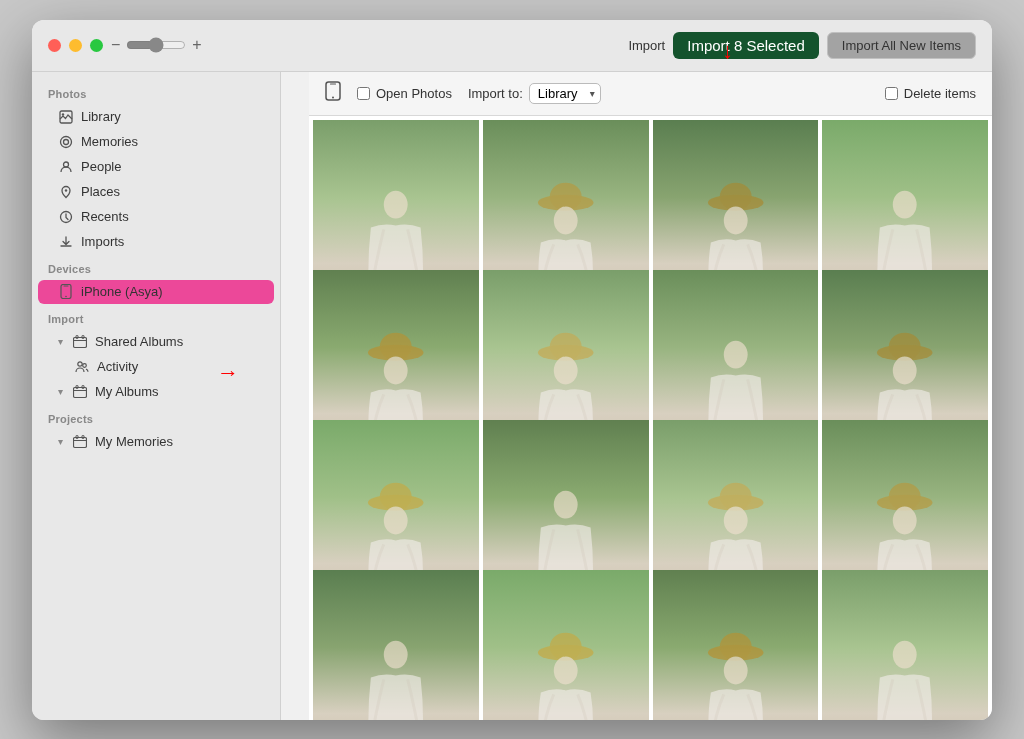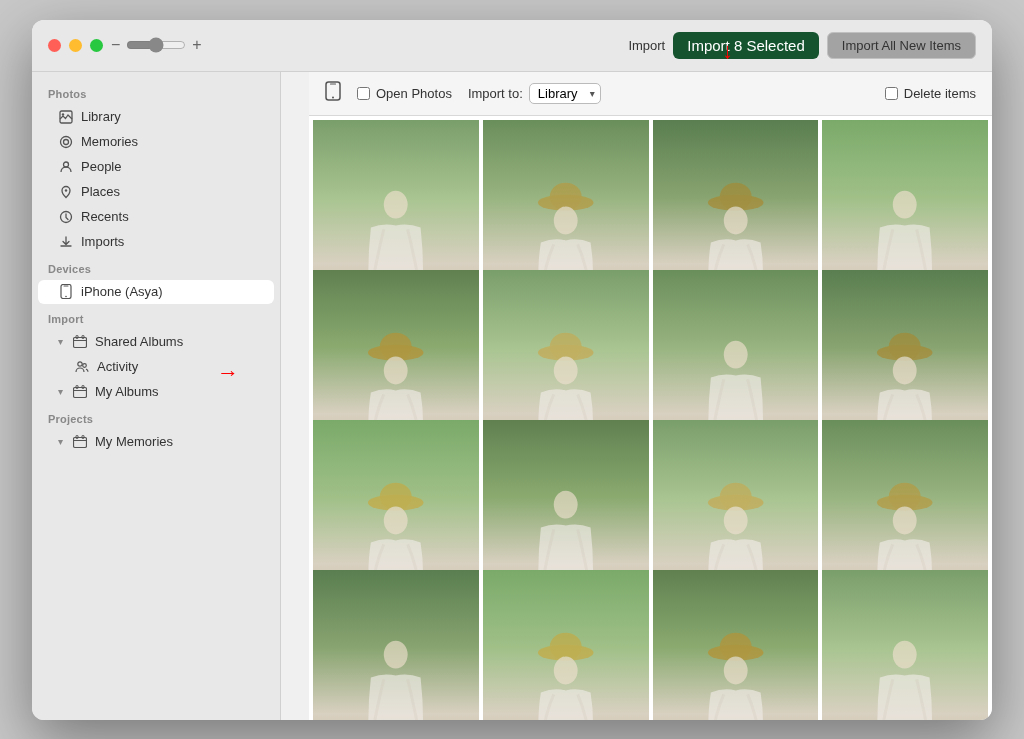--- a/index.html
+++ b/index.html
@@ -113,21 +113,21 @@
       display: flex;
       align-items: center;
       gap: 7px;
       padding: 4px 12px 4px 20px;
       font-size: 13px;
       color: #333;
       cursor: pointer;
       border-radius: 6px;
       margin: 1px 6px;
     }
-    .sidebar-item.active { background: #ffffff; }
+    .sidebar-item.active { background: #ec4899; }
     .sidebar-icon {
       width: 16px;
       height: 16px;
       display: flex;
       align-items: center;
       justify-content: center;
       flex-shrink: 0;
       font-size: 13px;
     }
     .expand-arrow {

